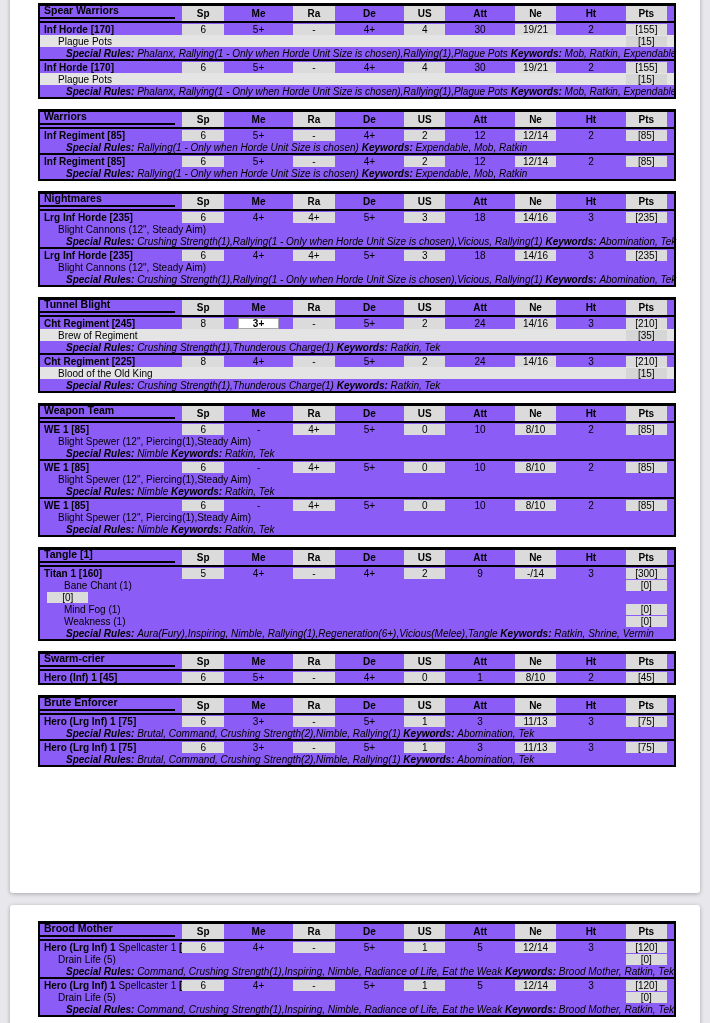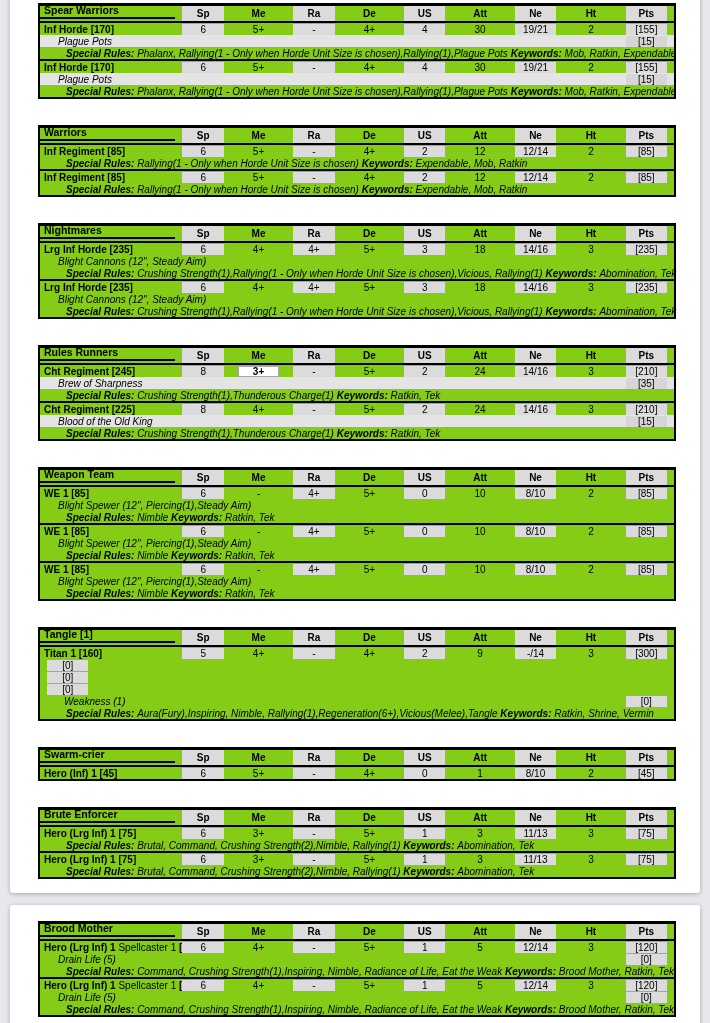--- a/index.html
+++ b/index.html
@@ -12,21 +12,21 @@
   .page{
     position:absolute;left:10px;width:690px;background:#fff;
     border-radius:3px;box-shadow:0 1px 4px rgba(0,0,0,0.28);
     box-sizing:border-box;
   }
   #page1{top:-8px;height:901px;padding:11px 24px 0 28px;}
   #page2{top:905px;height:400px;padding:16px 24px 0 28px;}
 
   .unit-table{
     border:2px solid #000;border-top-width:3px;
-    margin-bottom:26px;background:#84cc16;
+    margin-bottom:10px;background:#8b5cf6;
   }
   .row{display:flex;align-items:center;padding:0.5px 0;}
   .cell{flex:0 0 55.4px;width:55.4px;text-align:center;line-height:11px;}
   .cell-name{flex:1 1 0;min-width:0;white-space:nowrap;padding-left:4px;line-height:11px;overflow:visible;}
   .box{display:block;margin:0 7px;background:#dbdbdb;line-height:11px;}
   .plain{display:block;line-height:11px;}
   .hilite{background:#fff;border:1px solid #a8a8a8;font-weight:bold;line-height:9px;}
 
   .row-header{border-bottom:2px solid #000;align-items:stretch;height:15px;padding:0;}
   .row-header .cell{display:flex;}
@@ -35,21 +35,21 @@
   .hdr-name{display:flex;align-items:flex-end;padding-left:0;}
   .ttl{display:block;width:100%;font-weight:bold;font-size:10.5px;
        border-bottom:2px solid #000;padding:0 0 1px 4px;margin-bottom:2px;}
 
   .unit{border-top:none;}
   .unit + .unit{border-top:2px solid #000;}
   .row-stat .cell-name{font-weight:bold;}
   .row-stat .cell-name .reg{font-weight:normal;}
   .row-item.band{background:#e4e4e4;}
   .row-item.band .box{background:#d6d6d6;}
-  .item-text{flex:1 1 0;min-width:0;white-space:nowrap;line-height:11px;font-style:italic;}
+  .item-text{flex:1 1 0;min-width:0;white-space:nowrap;line-height:11px;}
   .ind1{padding-left:18px;}
   .ind2{padding-left:24px;}
   .row-special .special-text{
     flex:1 1 0;min-width:0;white-space:nowrap;
     padding-left:26px;font-size:10px;font-style:italic;line-height:11px;
   }
   .special-text .lbl{font-weight:bold;}
 </style>
 </head>
 <body>
@@ -383,21 +383,21 @@
           <div class="cell"></div>
         </div>
         <div class="row row-special">
           <div class="special-text"><span class="lbl">Special Rules: </span><span>Crushing Strength(1),Rallying(1 - Only when Horde Unit Size is chosen),Vicious, Rallying(1) </span><span class="lbl">Keywords: </span><span>Abomination, Tek</span></div>
         </div>
       </div>
     </div>
     <div class="unit-table">
       <div class="row row-header">
         <div class="cell-name hdr-name">
-          <span class="ttl">Rules Runners</span>
+          <span class="ttl">Tunnel Blight</span>
         </div>
         <div class="cell">
           <span class="hbox box">Sp</span>
         </div>
         <div class="cell">
           <span class="hbox nobox">Me</span>
         </div>
         <div class="cell">
           <span class="hbox box">Ra</span>
         </div>
@@ -445,21 +445,21 @@
             <span class="box">14/16</span>
           </div>
           <div class="cell">
             <span class="plain">3</span>
           </div>
           <div class="cell">
             <span class="box">[210]</span>
           </div>
         </div>
         <div class="row row-item band">
-          <div class="item-text ind1">Brew of Sharpness</div>
+          <div class="item-text ind1">Brew of Regiment</div>
           <div class="cell">
             <span class="box">[35]</span>
           </div>
         </div>
         <div class="row row-special">
           <div class="special-text"><span class="lbl">Special Rules: </span><span>Crushing Strength(1),Thunderous Charge(1) </span><span class="lbl">Keywords: </span><span>Ratkin, Tek</span></div>
         </div>
       </div>
       <div class="unit">
         <div class="row row-stat">
@@ -712,30 +712,32 @@
             <span class="box">-/14</span>
           </div>
           <div class="cell">
             <span class="plain">3</span>
           </div>
           <div class="cell">
             <span class="box">[300]</span>
           </div>
         </div>
         <div class="row row-item">
+          <div class="item-text ind2">Bane Chant (1)</div>
           <div class="cell">
             <span class="box">[0]</span>
           </div>
         </div>
         <div class="row row-item">
           <div class="cell">
             <span class="box">[0]</span>
           </div>
         </div>
         <div class="row row-item">
+          <div class="item-text ind2">Mind Fog (1)</div>
           <div class="cell">
             <span class="box">[0]</span>
           </div>
         </div>
         <div class="row row-item">
           <div class="item-text ind2">Weakness (1)</div>
           <div class="cell">
             <span class="box">[0]</span>
           </div>
         </div>

